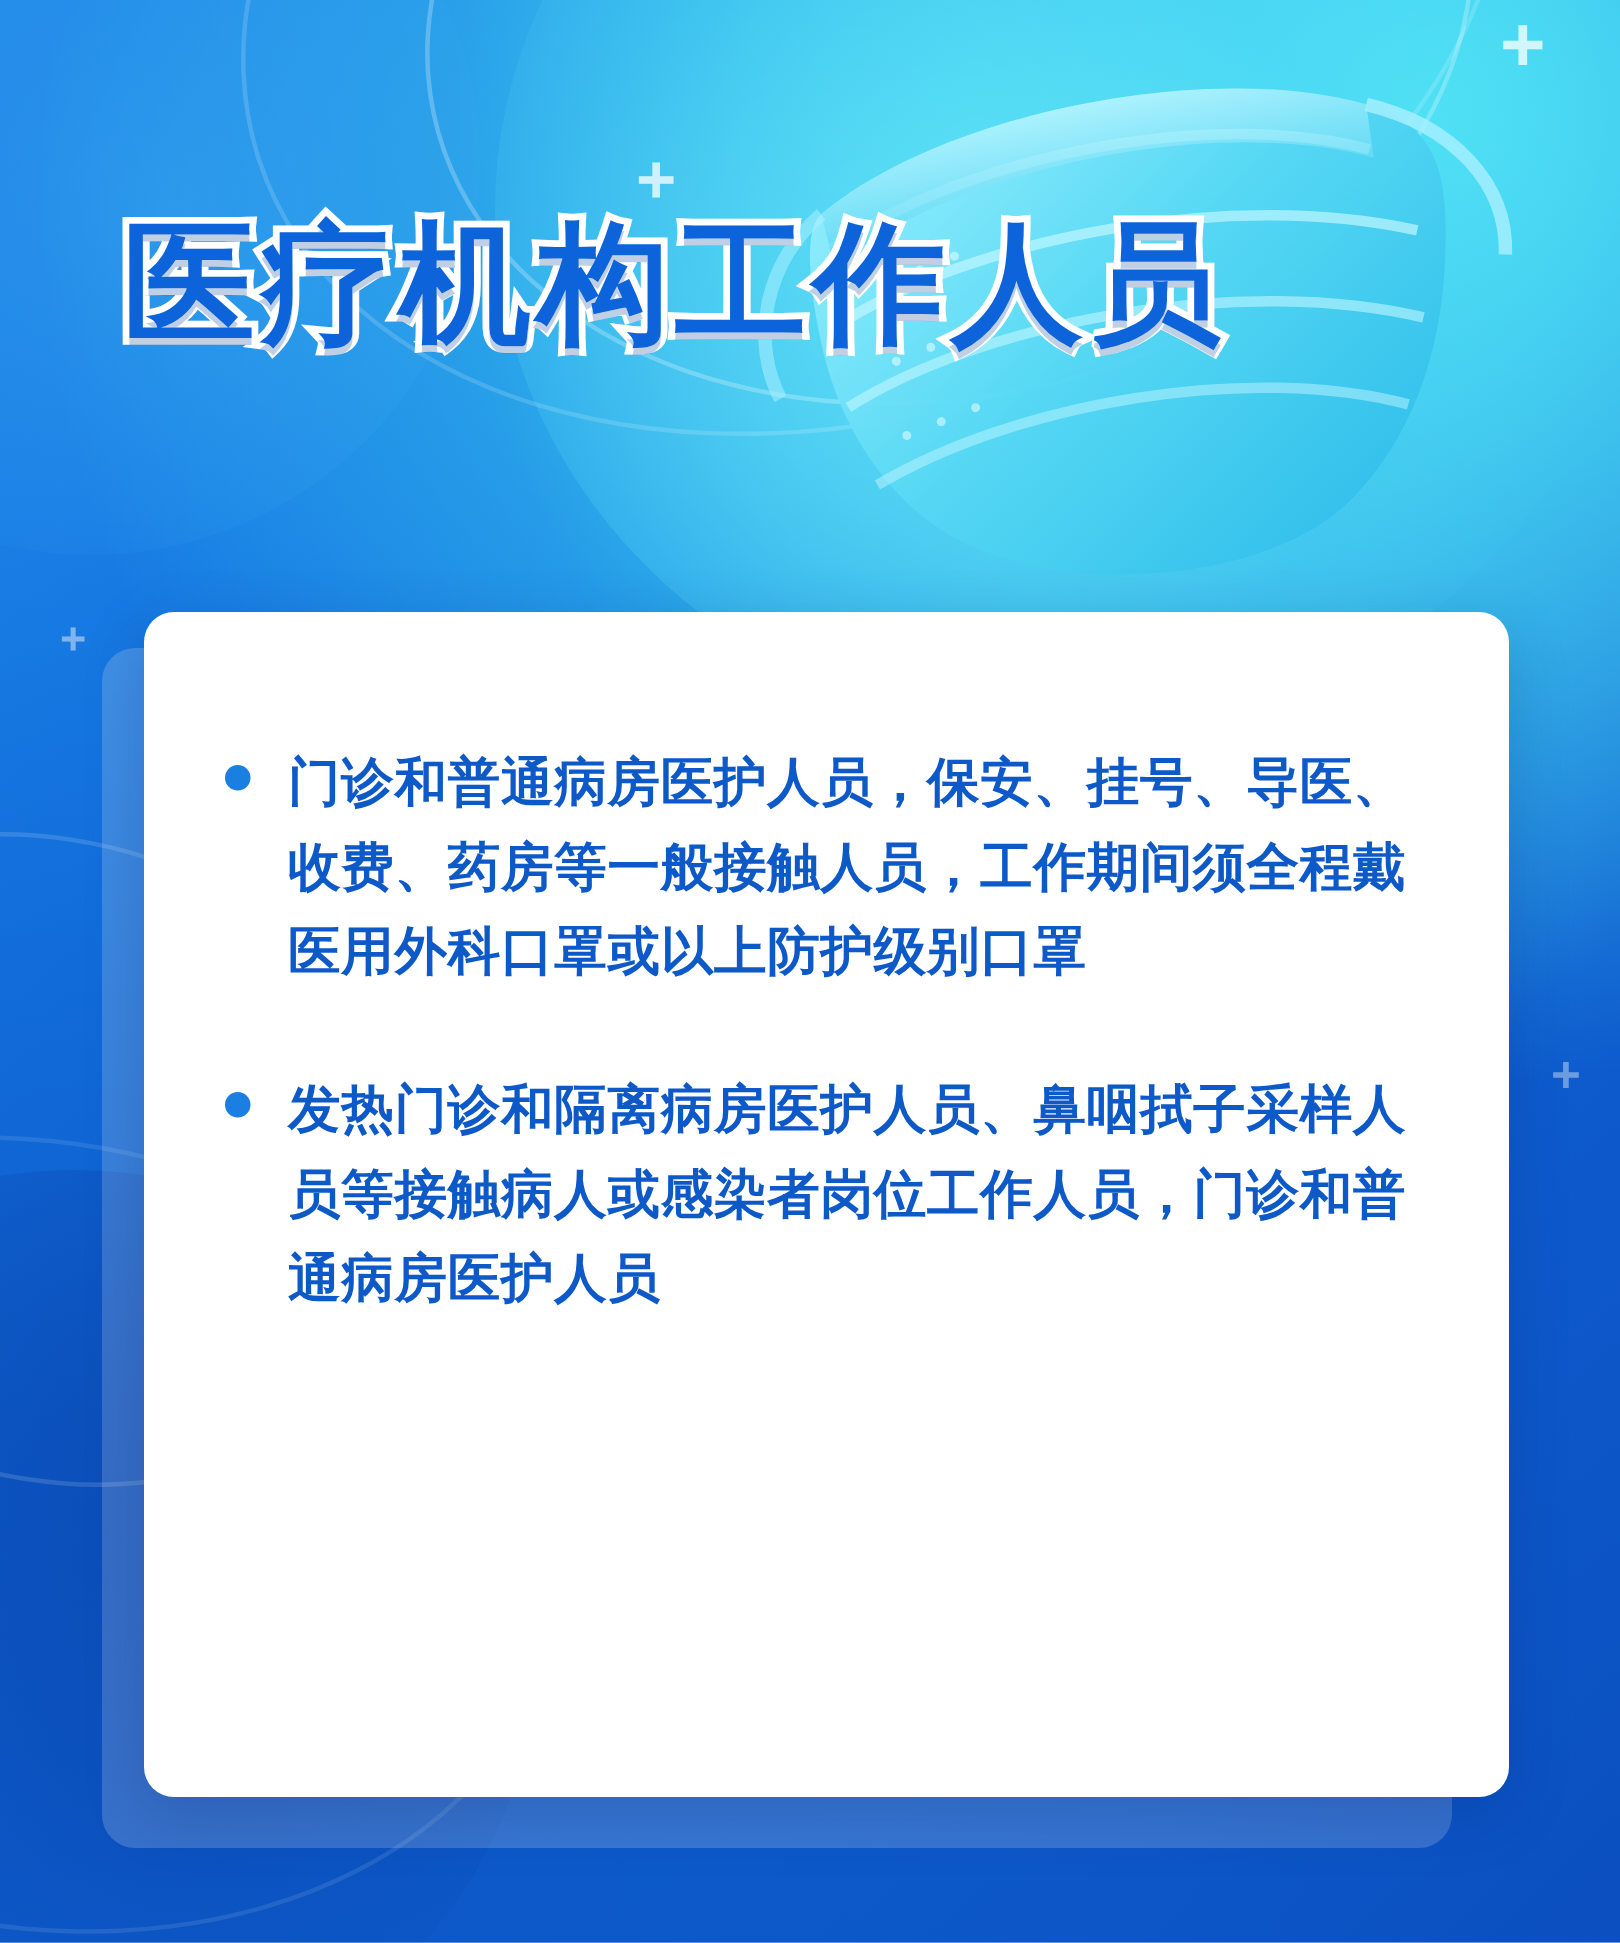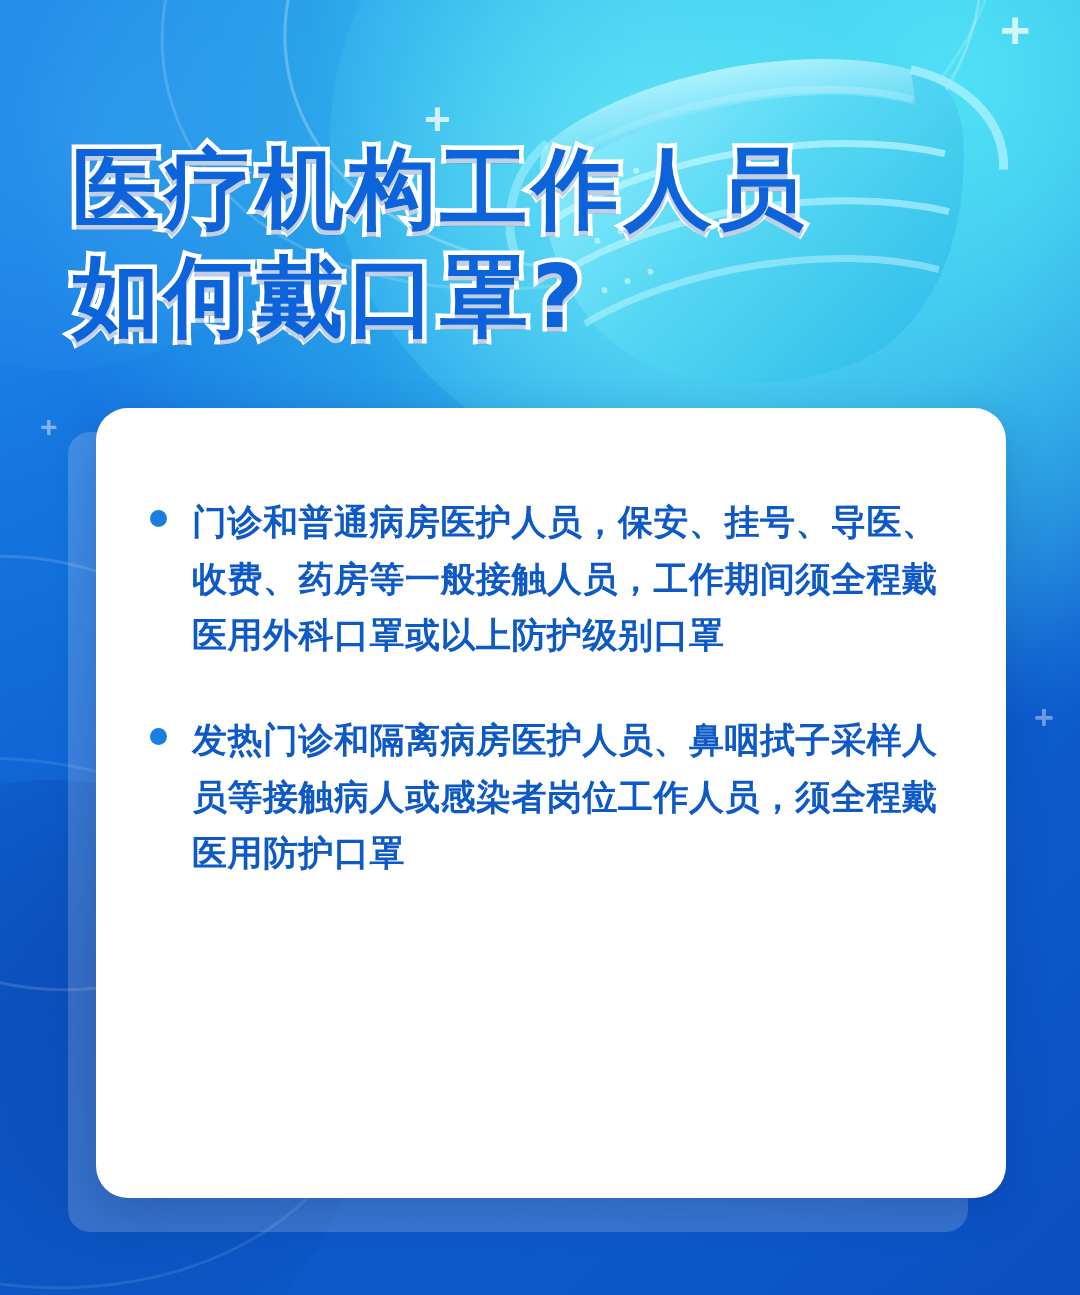--- a/index.html
+++ b/index.html
@@ -78,21 +78,21 @@
     top: 18px;
     width: 520px;
     height: 400px;
     transform: rotate(-8deg);
     pointer-events: none;
   }
 
   
   .title-block {
     position: absolute;
-    left: 72px;
+    left: 82px;
     top: 138px;
     width: 920px;
   }
   .title-line {
     font-family: "DejaVu Sans", "Liberation Sans", sans-serif;
     font-weight: 700;
     font-size: 88px;
     letter-spacing: 4px;
     line-height: 1.16;
     color: #0d63d9;
@@ -115,21 +115,21 @@
     background: rgba(255,255,255,0.18);
     border-radius: 22px;
   }
   .card {
     position: absolute;
     left: 96px;
     top: 408px;
     width: 910px;
     height: 790px;
     background: #ffffff;
-    border-radius: 32px;
+    border-radius: 20px;
     box-shadow: 0 12px 40px rgba(4,40,110,0.22);
     box-sizing: border-box;
     padding: 86px 56px 40px 44px;
   }
 
   .bullet-list {
     list-style: none;
     margin: 0;
     padding: 0;
   }
@@ -205,31 +205,30 @@
         <circle cx="120" cy="194" r="3"></circle>
         <circle cx="144" cy="188" r="3"></circle>
       <circle cx="96" cy="250" r="3"></circle>
         <circle cx="120" cy="244" r="3"></circle>
         <circle cx="144" cy="238" r="3"></circle>
     </g>
   </svg>
 
   <div class="title-block">
     <div class="title-line">医疗机构工作人员</div>
-    <div class="title-line">如何戴口罩?</div>
   </div>
 
   <div class="card-shadow"></div>
 
   <div class="card">
     <ul class="bullet-list">
       <li class="bullet-item">
         <span class="bullet-dot"></span>
         <p class="bullet-text">门诊和普通病房医护人员，保安、挂号、导医、收费、药房等一般接触人员，工作期间须全程戴医用外科口罩或以上防护级别口罩</p>
       </li>
       <li class="bullet-item">
         <span class="bullet-dot"></span>
-        <p class="bullet-text">发热门诊和隔离病房医护人员、鼻咽拭子采样人员等接触病人或感染者岗位工作人员，须全程戴医用防护口罩</p>
+        <p class="bullet-text">发热门诊和隔离病房医护人员、鼻咽拭子采样人员等接触病人或感染者岗位工作人员，门诊和普通病房医护人员</p>
       </li>
     </ul>
   </div>
 
 </div>
 
 </body></html>

